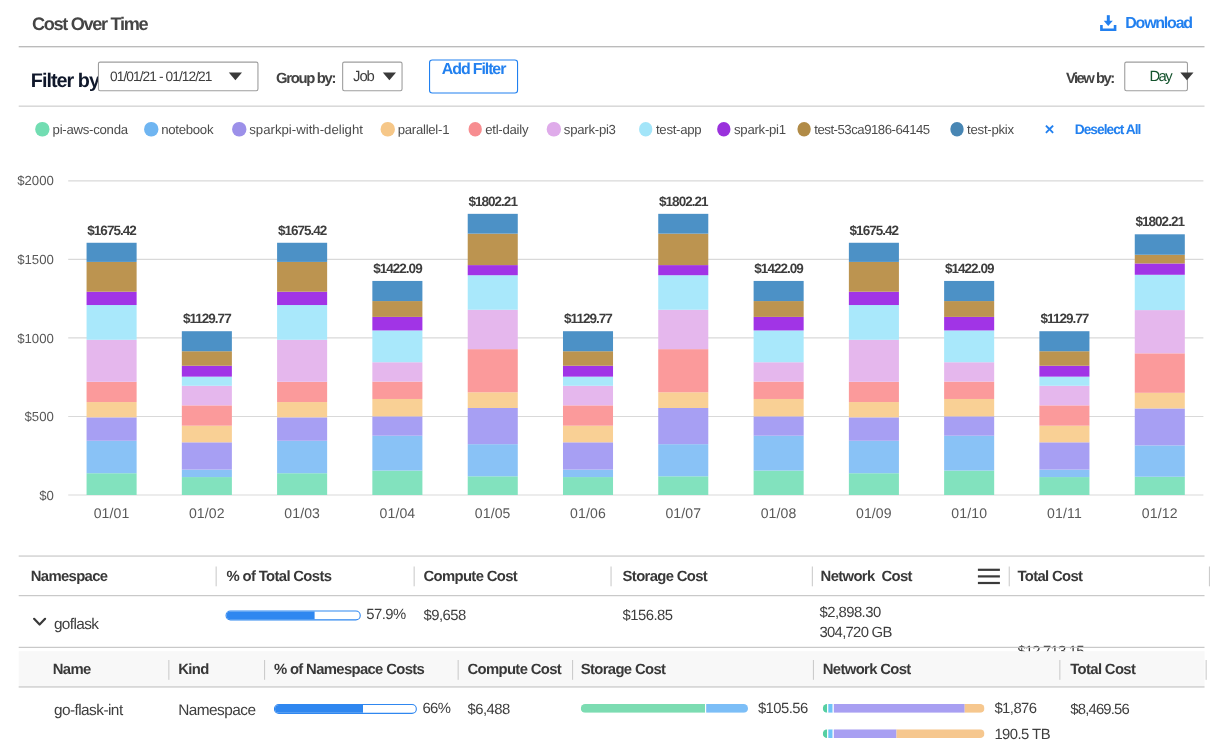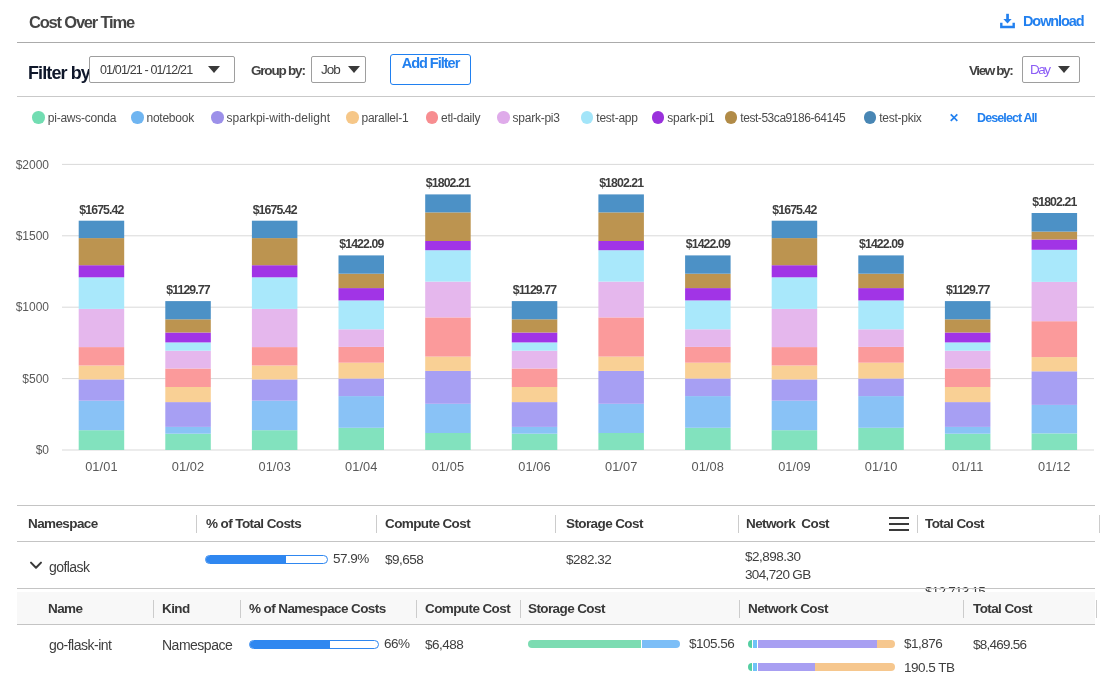--- a/index.html
+++ b/index.html
@@ -42,21 +42,21 @@
 <div class="abs bold" style="left:251px;top:63px;font-size:13.5px;color:#424242;letter-spacing:-1.2px">Group by:</div>
 <div class="dd" style="left:311px;top:56px;width:55px;height:27px">
   <span style="margin-left:9px;font-size:13.5px;color:#3d3d3d;letter-spacing:-1px">Job</span>
   <span class="caret" style="margin-left:8px"></span>
 </div>
 <div class="abs" style="left:390px;top:54px;width:81px;height:31px;border:1.5px solid #2080f0;border-radius:3px;display:flex;justify-content:center">
   <span class="bold blue" style="font-size:14.5px;letter-spacing:-1px">Add Filter</span>
 </div>
 <div class="abs bold" style="left:969px;top:63px;font-size:13.5px;color:#424242;letter-spacing:-1.4px">View by:</div>
 <div class="dd" style="left:1022px;top:56px;width:58px;height:27px">
-  <span style="margin-left:7px;font-size:13.5px;color:#8b5cf6;letter-spacing:-1.5px">Day</span>
+  <span style="margin-left:22px;font-size:13.5px;color:#14532d;letter-spacing:-1.5px">Day</span>
   <span class="caret" style="margin-left:8px"></span>
 </div>
 <div class="hline" style="left:17px;top:96px;width:1078px;background:#c9c9c9"></div>
 
 <div class="litem" style="left:32.3px">
     <span class="dot" style="background:#72DDB2"></span>
     <span class="lname" style="letter-spacing:-0.25px">pi-aws-conda</span>
   </div>
 <div class="litem" style="left:131.0px">
     <span class="dot" style="background:#6FB5F1"></span>
@@ -278,21 +278,21 @@
 
 <svg class="abs" style="left:29px;top:561px" width="14" height="9" viewBox="0 0 14 9">
   <path d="M2 1.6 L7 6.8 L12 1.6" stroke="#3a3a3a" stroke-width="2" fill="none" stroke-linecap="round" stroke-linejoin="round"></path>
 </svg>
 <div class="cell" style="left:49px;top:559px;font-size:14px;letter-spacing:-0.55px">goflask</div>
 <div class="pbar" style="left:205px;top:555px;width:123px">
     <div class="pfill" style="width:80px"></div>
   </div>
 <div class="cell" style="left:333px;top:551px">57.9%</div>
 <div class="cell" style="left:385px;top:552px">$9,658</div>
-<div class="cell" style="left:566px;top:552px">$282.32</div>
+<div class="cell" style="left:566px;top:552px">$156.85</div>
 <div class="cell" style="left:745px;top:549px">$2,898.30</div>
 <div class="cell" style="left:745px;top:567px;letter-spacing:-0.65px">304,720 GB</div>
 <div class="cell" style="left:925px;top:584px;letter-spacing:-0.75px">$12,713.15</div>
 <div class="hline" style="left:17px;top:588px;width:1078px"></div>
 
 <div class="abs" style="left:17px;top:592px;width:1078px;height:33px;background:#f8f8f8;border-bottom:1px solid #c4c4c4"></div>
 <div class="hcell" style="left:48px;top:601px">Name</div>
 <div class="vsep" style="left:153px;top:600px;height:18px"></div>
 <div class="hcell" style="left:162px;top:601px">Kind</div>
 <div class="vsep" style="left:240px;top:600px;height:18px"></div>

